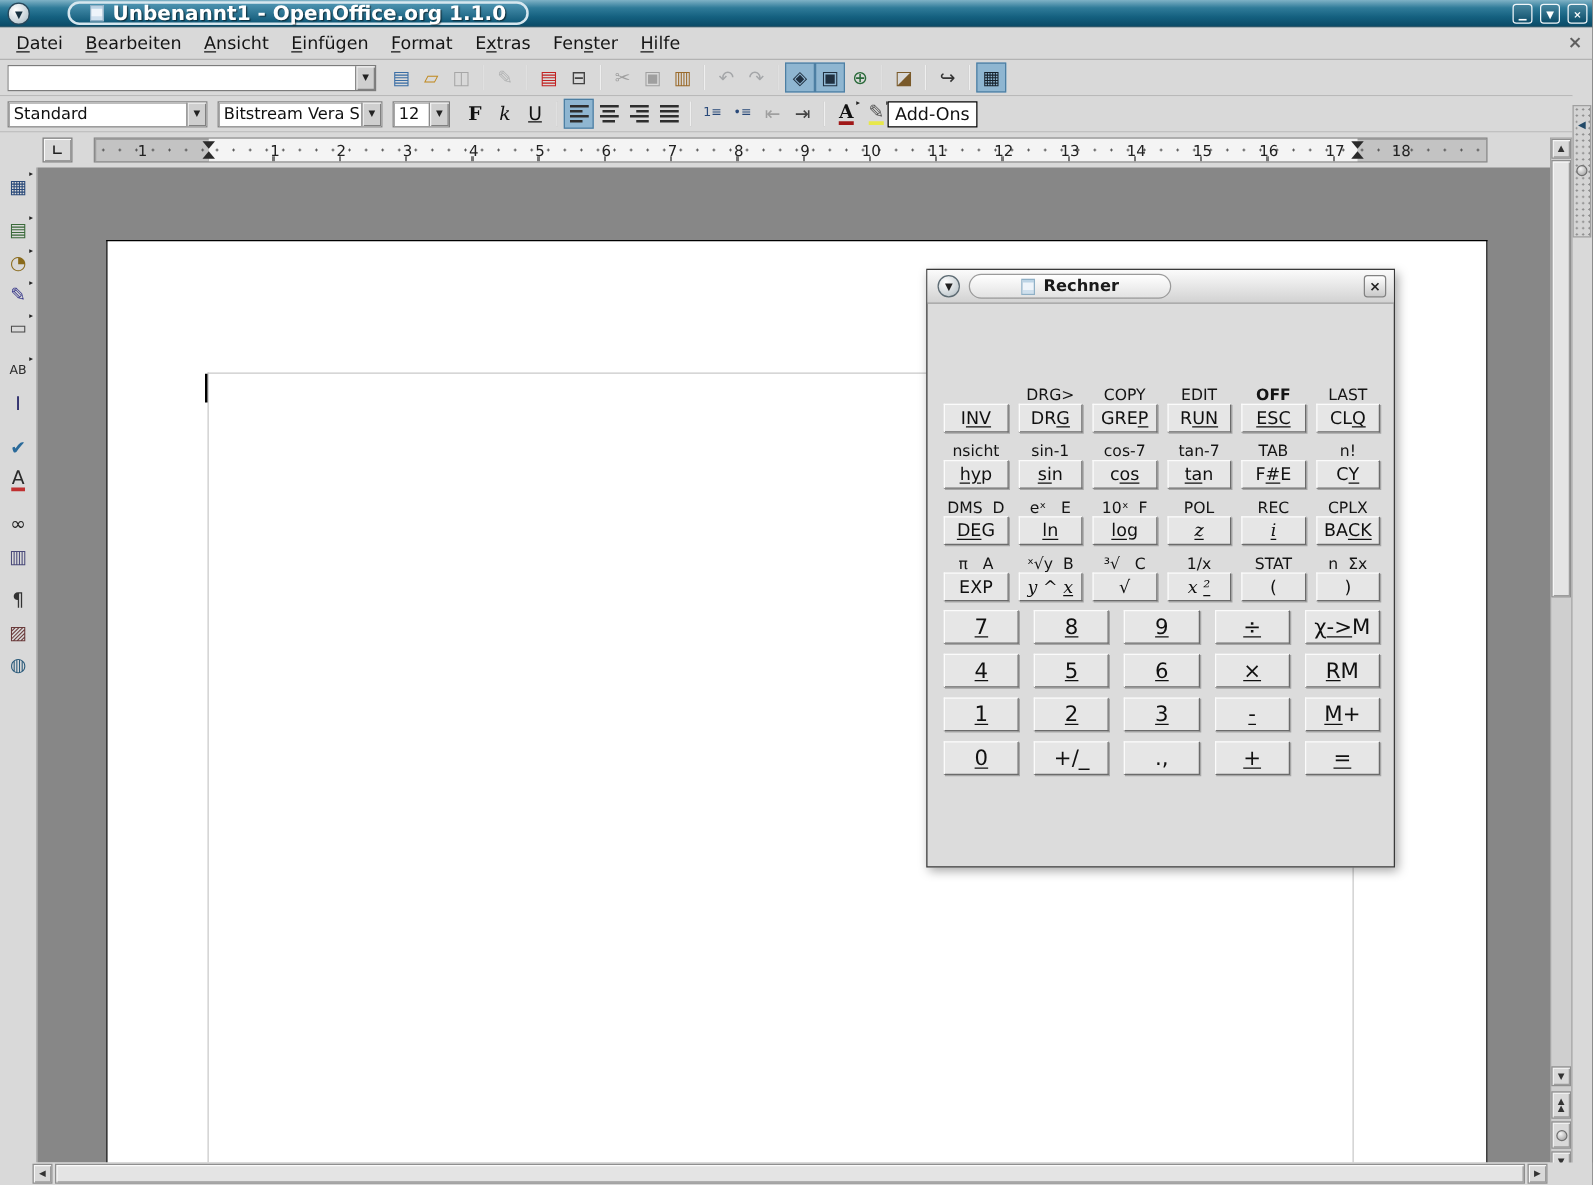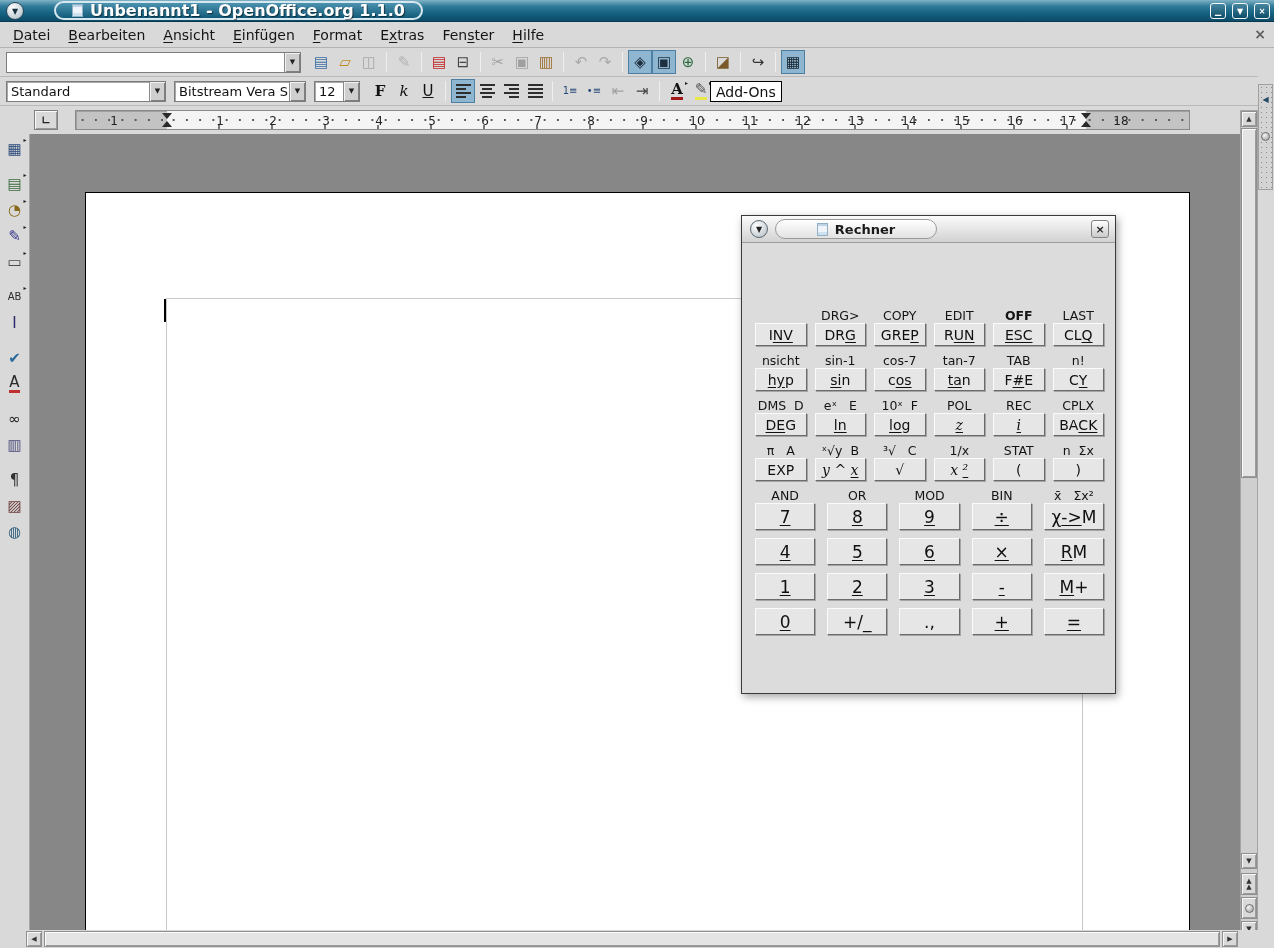--- a/index.html
+++ b/index.html
@@ -481,27 +481,20 @@
           <div class="calc-btns">
             <div class="cbtn">EXP</div>
             <div class="cbtn it">y ^ <u>x</u></div>
             <div class="cbtn">√</div>
             <div class="cbtn it">x <u>²</u></div>
             <div class="cbtn">(</div>
             <div class="cbtn">)</div>
           </div>
         </div>
         <div class="calc-rowgroup big">
-          <div class="calc-labels">
-            <div class="clabel">AND</div>
-            <div class="clabel">OR</div>
-            <div class="clabel">MOD</div>
-            <div class="clabel">BIN</div>
-            <div class="clabel">x̄   Σx²</div>
-          </div>
           <div class="calc-btns">
             <div class="cbtn"><u>7</u></div>
             <div class="cbtn"><u>8</u></div>
             <div class="cbtn"><u>9</u></div>
             <div class="cbtn"><u>÷</u></div>
             <div class="cbtn">χ<u>-&gt;</u>M</div>
           </div>
         </div>
         <div class="calc-rowgroup big">
           <div class="calc-btns">

